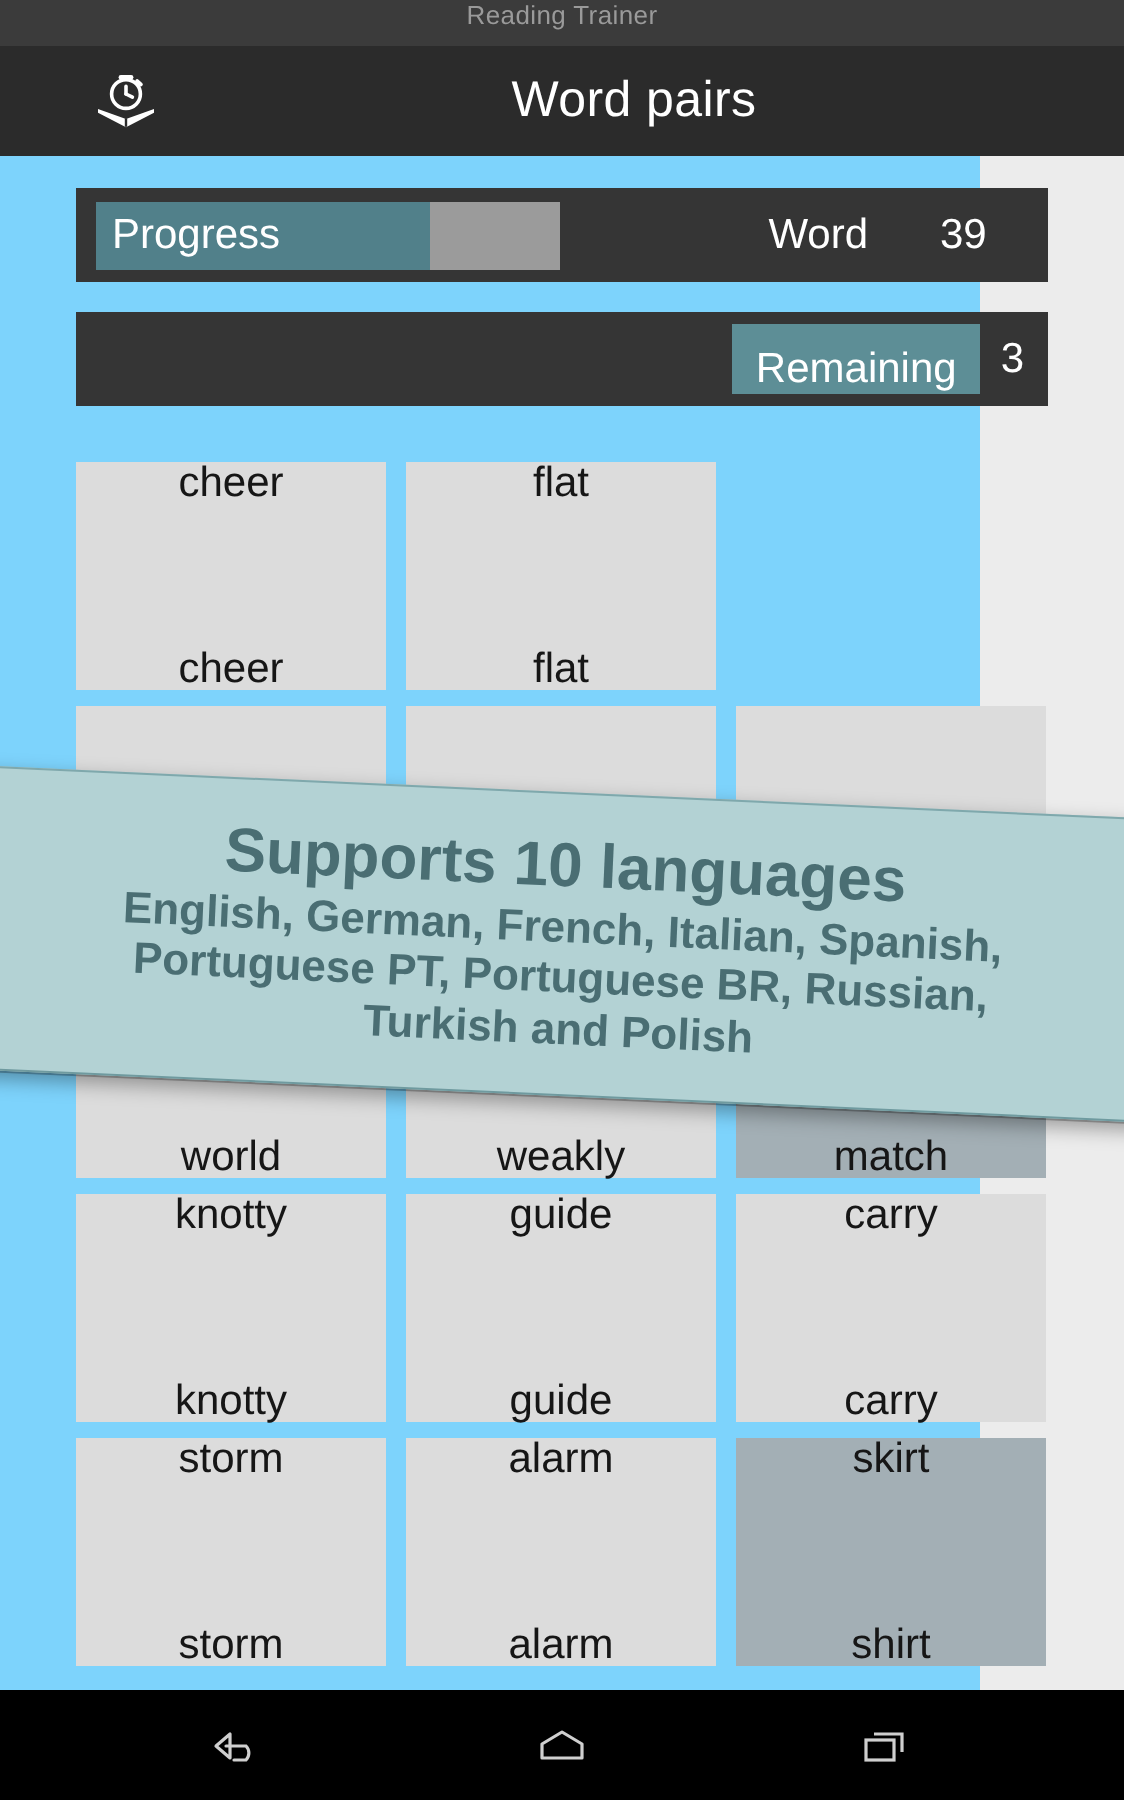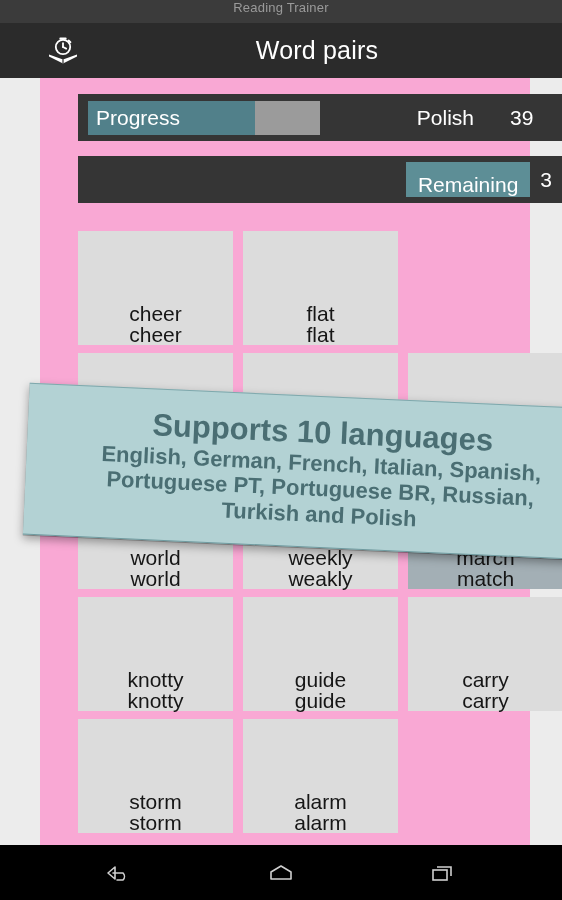--- a/index.html
+++ b/index.html
@@ -61,22 +61,21 @@
     margin-right: 54px;
     letter-spacing: 0.2px;
   }
 
   
   #content {
     position: absolute;
     left: 0; top: 78px;
     width: 490px;
     height: 767px;
-    background: #f9a8d4;
-    margin-left: 40px;
+    background: #7dd3fc;
   }
 
   
   .info-bar {
     position: absolute;
     left: 38px;
     width: 486px;
     background: #353535;
     box-sizing: border-box;
   }
@@ -165,21 +164,21 @@
     height: 114px;
   }
   .word-cell {
     width: 155px;
     height: 114px;
     background: #dcdcdc;
     box-sizing: border-box;
     display: flex;
     flex-direction: column;
     align-items: center;
-    justify-content: flex-end;
+    justify-content: space-between;
     gap: 0;
     flex: none;
   }
   .word-cell.selected {
     background: #a3afb5;
   }
   .word-line {
     font-size: 21px;
     color: #161616;
     line-height: 1;
@@ -268,21 +267,21 @@
   </div>
 
   <div id="content">
 
     <div class="info-bar" id="score-bar">
       <div class="progress-track">
         <div class="progress-fill" id="progress-fill" style="width: 72%;"></div>
         <span class="progress-label">Progress</span>
       </div>
       <div class="score-spacer"></div>
-      <span class="score-label">Polish</span>
+      <span class="score-label">Word</span>
       <span class="score-value">39</span>
     </div>
 
     <div class="info-bar" id="remaining-bar">
       <div class="remaining-chip">
         <span class="remaining-label">Remaining</span>
       </div>
       <span class="remaining-value">3</span>
     </div>
 
@@ -340,20 +339,24 @@
           </div>
         </div>
         <div class="grid-row">
           <div class="word-cell">
             <span class="word-line">storm</span>
             <span class="word-line">storm</span>
           </div>
           <div class="word-cell">
             <span class="word-line">alarm</span>
             <span class="word-line">alarm</span>
+          </div>
+          <div class="word-cell selected">
+            <span class="word-line">skirt</span>
+            <span class="word-line">shirt</span>
           </div>
         </div>
       </div>
 
     <div id="ad-banner">
       <div class="ad-headline">Supports 10 languages</div>
       <div class="ad-body">English, German, French, Italian, Spanish, Portuguese PT, Portuguese BR, Russian, Turkish and Polish</div>
     </div>
 
   </div>

